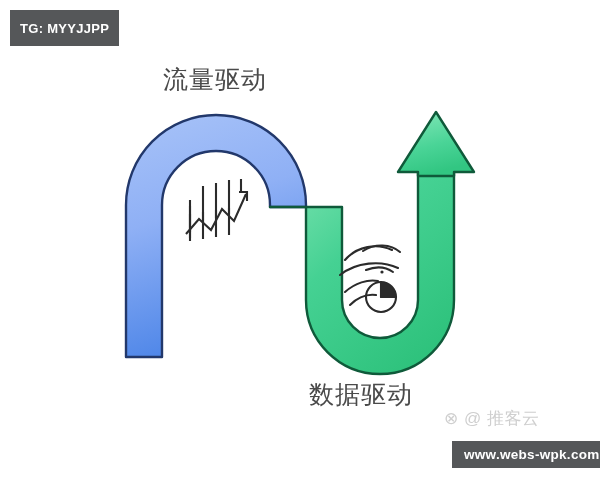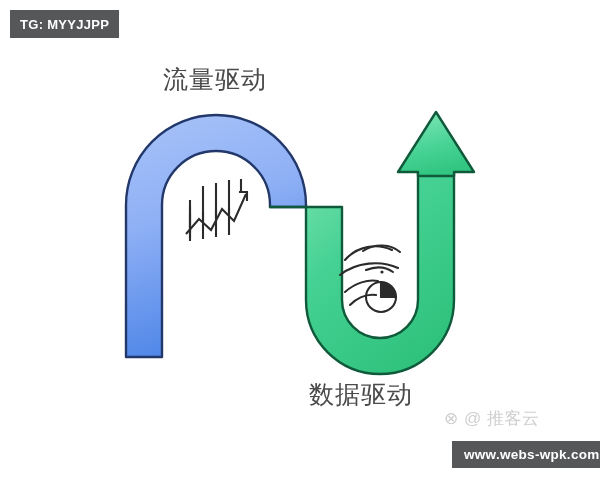--- a/index.html
+++ b/index.html
@@ -25,21 +25,21 @@
     font-weight: 700;
     letter-spacing: 0.3px;
     display: flex;
     align-items: center;
     justify-content: center;
     white-space: nowrap;
   }
   #tg-badge {
     left: 10px;
     top: 10px;
-    height: 28px;
+    height: 36px;
     padding: 0 10px;
   }
   #site-badge {
     left: 452px;
     top: 441px;
     height: 27px;
     padding: 0 12px;
     font-weight: 700;
     font-size: 13.5px;
   }

